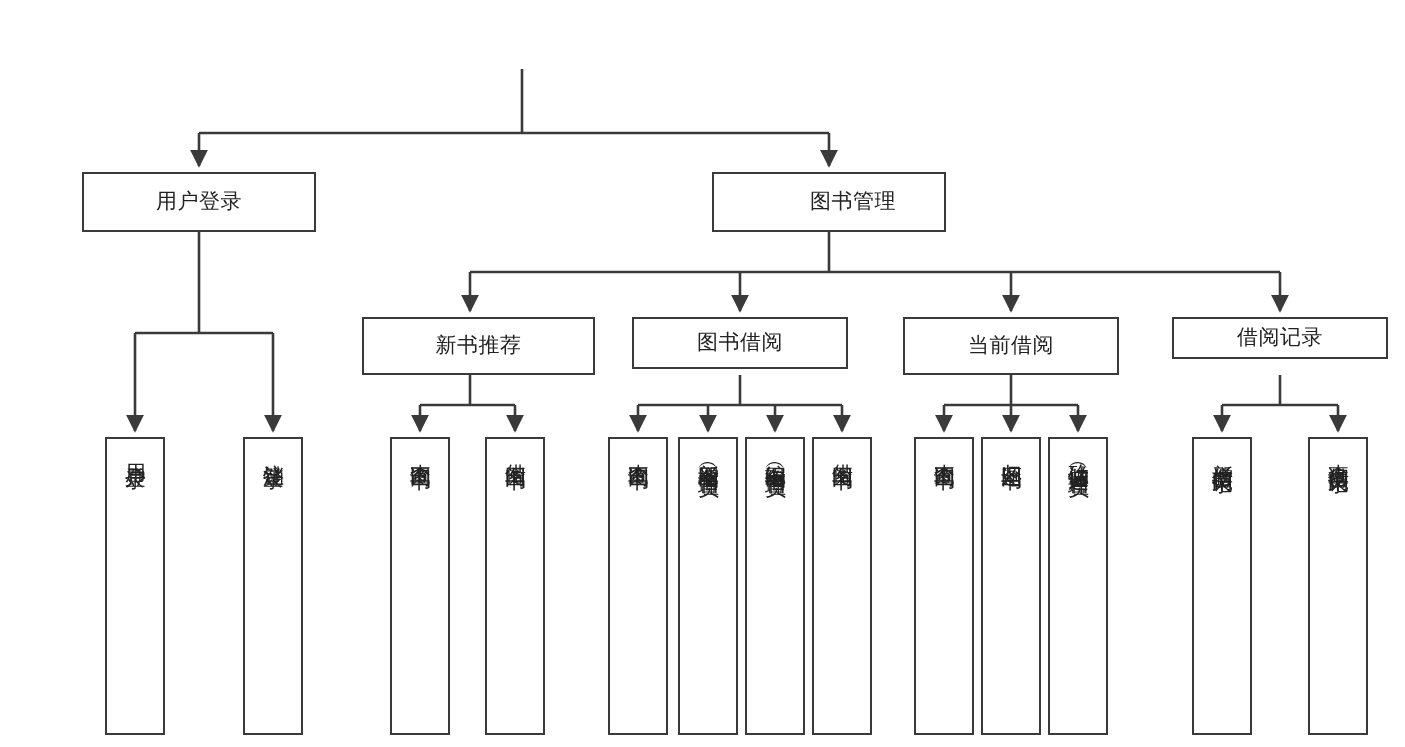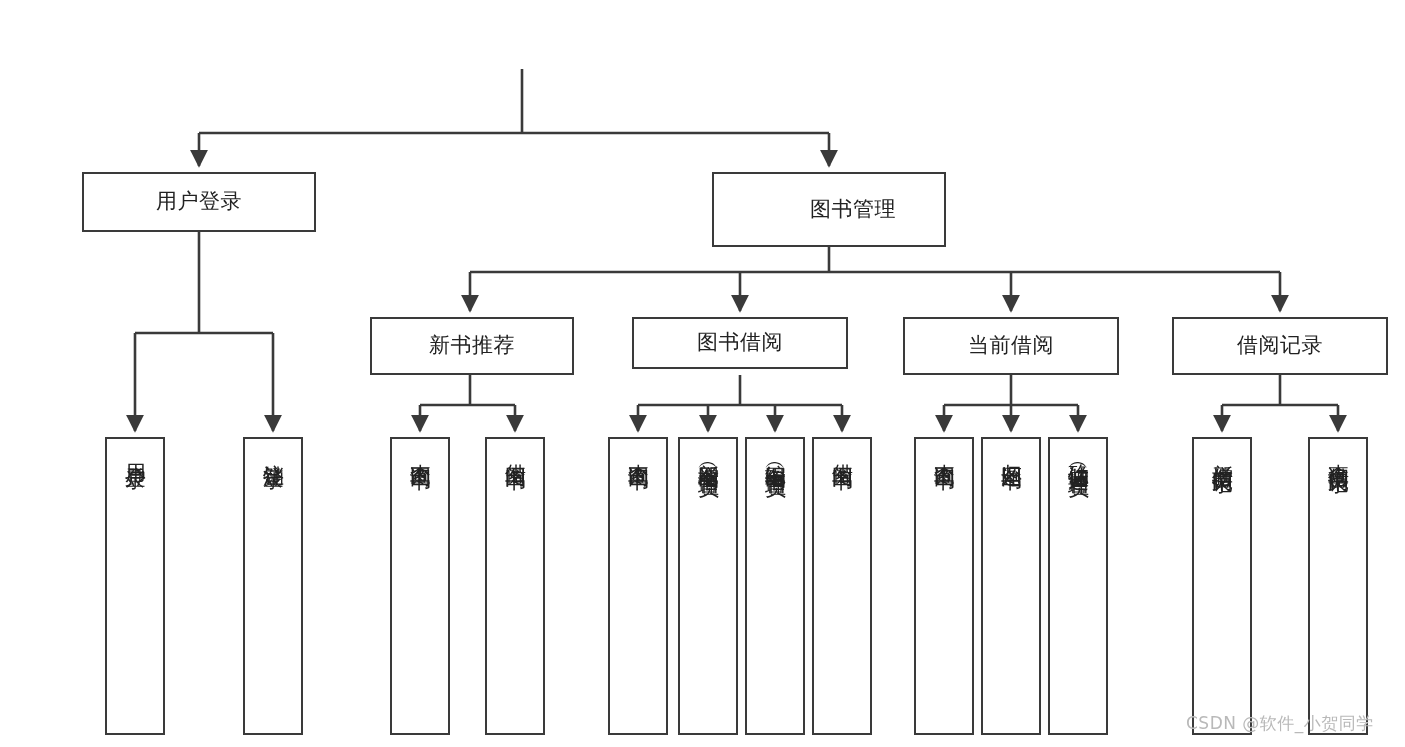--- a/index.html
+++ b/index.html
@@ -126,34 +126,34 @@
       <path d="M 1222 405 L 1338 405"></path>
       <path d="M 1222 405 L 1222 431" marker-end="url(#arrow)"></path>
       <path d="M 1338 405 L 1338 431" marker-end="url(#arrow)"></path>
     </g>
   </svg>
 
 
   <div class="node h" style="left:82px; top:172px; width:234px; height:60px;">
     <span class="label">用户登录</span>
   </div>
-  <div class="node h" style="left:712px; top:172px; width:234px; height:75px;padding-left:48px;">
+  <div class="node h" style="left:712px; top:172px; width:234px; height:60px;padding-left:48px;">
     <span class="label">图书管理</span>
   </div>
 
-  <div class="node h" style="left:370px; top:317px; width:204px; height:58px;">
+  <div class="node h" style="left:362px; top:317px; width:233px; height:58px;">
     <span class="label">新书推荐</span>
   </div>
   <div class="node h" style="left:632px; top:317px; width:216px; height:52px;">
     <span class="label">图书借阅</span>
   </div>
   <div class="node h" style="left:903px; top:317px; width:216px; height:58px;">
     <span class="label">当前借阅</span>
   </div>
-  <div class="node h" style="left:1172px; top:317px; width:216px; height:58px;">
+  <div class="node h" style="left:1172px; top:317px; width:216px; height:42px;">
     <span class="label">借阅记录</span>
   </div>
 
   <div class="node v" style="left:105px; top:437px; width:60px; height:298px;">
     <span class="label">用户登录</span>
   </div>
   <div class="node v" style="left:243px; top:437px; width:60px; height:298px;">
     <span class="label">注销登录</span>
   </div>
   <div class="node v" style="left:390px; top:437px; width:60px; height:298px;">
@@ -183,15 +183,14 @@
   <div class="node v" style="left:1048px; top:437px; width:60px; height:298px;">
     <span class="label">确认归还（管理员）</span>
   </div>
   <div class="node v" style="left:1192px; top:437px; width:60px; height:298px;">
     <span class="label">新增借阅记录</span>
   </div>
   <div class="node v" style="left:1308px; top:437px; width:60px; height:298px;">
     <span class="label">查询借阅记录</span>
   </div>
 
-  <div class="watermark" style="left:1186px; top:712px;">CSDN @软件_小贺同学</div>
 
 </div>
 
 </body></html>

